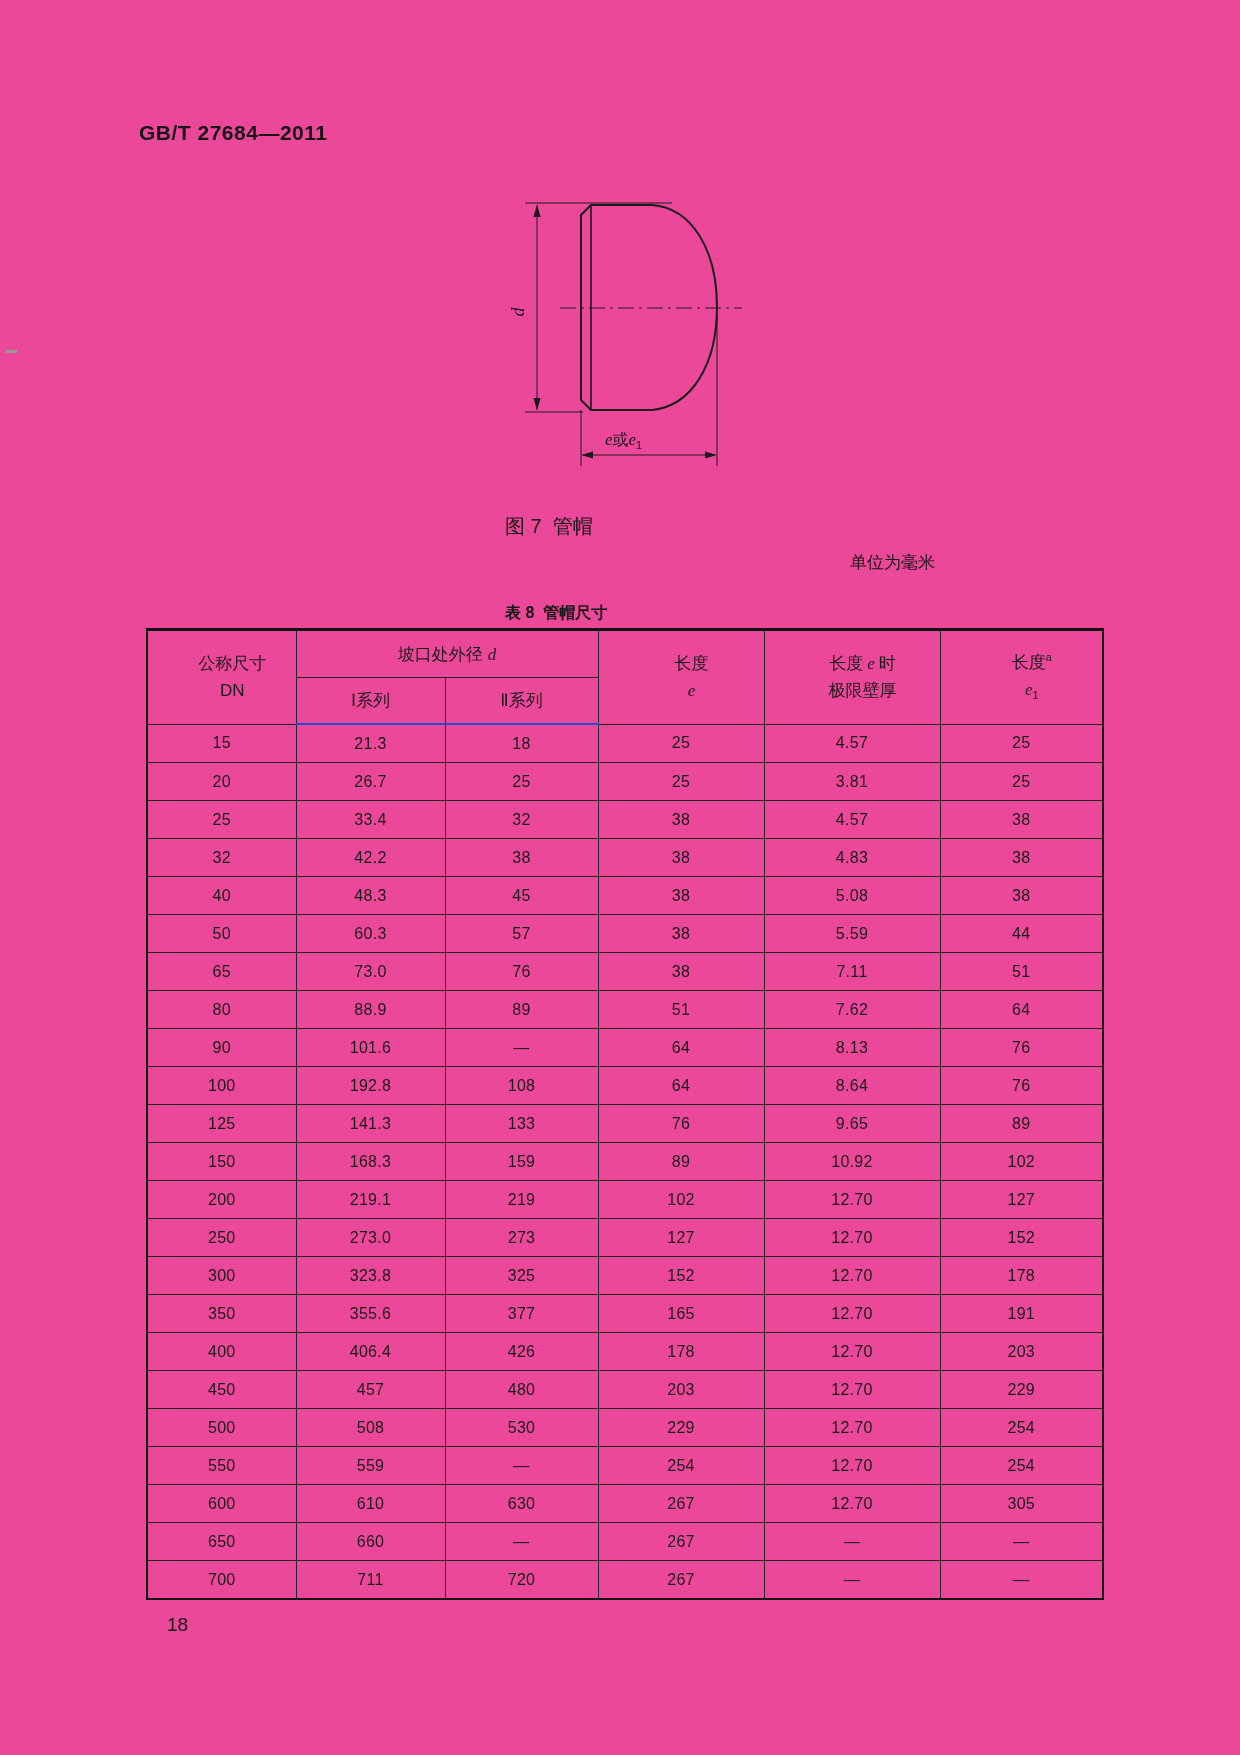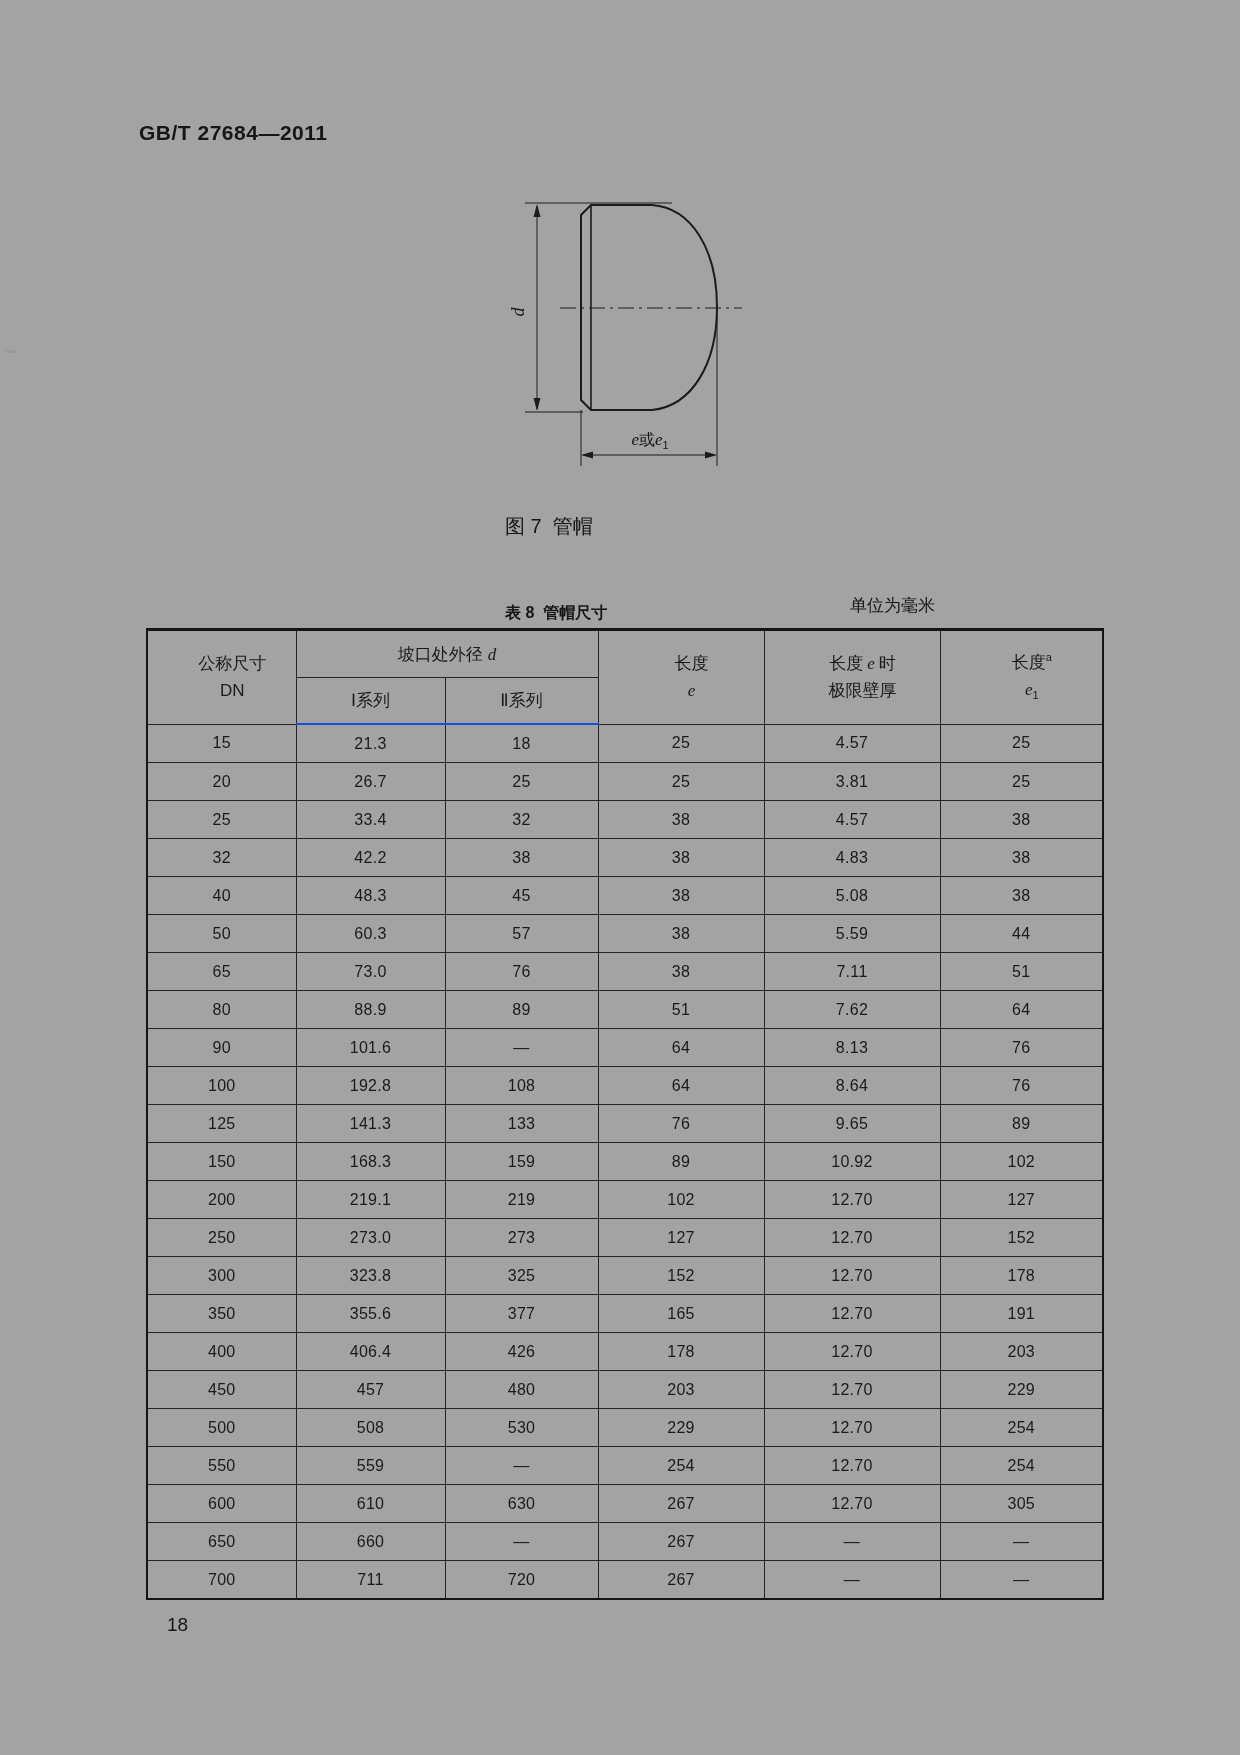--- a/index.html
+++ b/index.html
@@ -1,54 +1,54 @@
 <!DOCTYPE html>
 <html><head>
 <meta charset="utf-8">
 <style>
   html,body{margin:0;padding:0;background:#e8e8e6;}
   .page{
     position:relative;width:1240px;height:1755px;margin:0 auto;
-    background:#a3a3a3;color:#161616;
+    background:#ec4899;color:#161616;
     font-family:"Liberation Sans",sans-serif;
     overflow:hidden;
   }
   .abs{position:absolute;}
   .standard-code{
     left:139px;top:121px;font-size:21px;font-weight:bold;letter-spacing:0.5px;
     white-space:pre;
   }
   .artifact{left:6px;top:350px;width:11px;height:3px;background:#9a9a97;}
   
   .figure-wrap{left:420px;top:168px;width:340px;height:305px;}
   .figure-wrap svg{position:absolute;left:0;top:0;}
   .dim-d-label{
     position:absolute;left:88px;top:132px;width:24px;height:24px;
     transform:rotate(-90deg);
     font-family:"Liberation Serif",serif;font-style:italic;
     font-size:18px;text-align:center;
   }
   .dim-e-label{
-    position:absolute;left:185px;top:262px;width:90px;text-align:center;
+    position:absolute;left:185px;top:262px;width:90px;text-align:left;
     font-size:16px;white-space:pre;
   }
   .dim-e-label i{font-family:"Liberation Serif",serif;font-size:17px;}
   .dim-e-label sub{font-size:11px;}
   .figure-note{
     left:154px;top:464px;width:860px;font-size:19px;letter-spacing:0.2px;
     white-space:pre;
   }
   .figure-caption{
     left:505px;top:513px;font-size:20px;font-weight:normal;white-space:pre;
   }
   
   .table-title{
     left:505px;top:603px;font-size:16px;font-weight:bold;white-space:pre;
   }
-  .unit-note{left:850px;top:594px;font-size:17px;}
+  .unit-note{left:850px;top:551px;font-size:17px;}
   table.dims{
     position:absolute;left:146px;top:628px;width:956px;
     border-collapse:collapse;table-layout:fixed;
     font-family:"Liberation Sans",sans-serif;
   }
   table.dims th,table.dims td{
     border:1.2px solid #242424;text-align:center;vertical-align:middle;
     padding:0;font-weight:normal;color:#1a1a1a;
   }
   table.dims{border:2.5px solid #141414;border-top-width:3px;}

